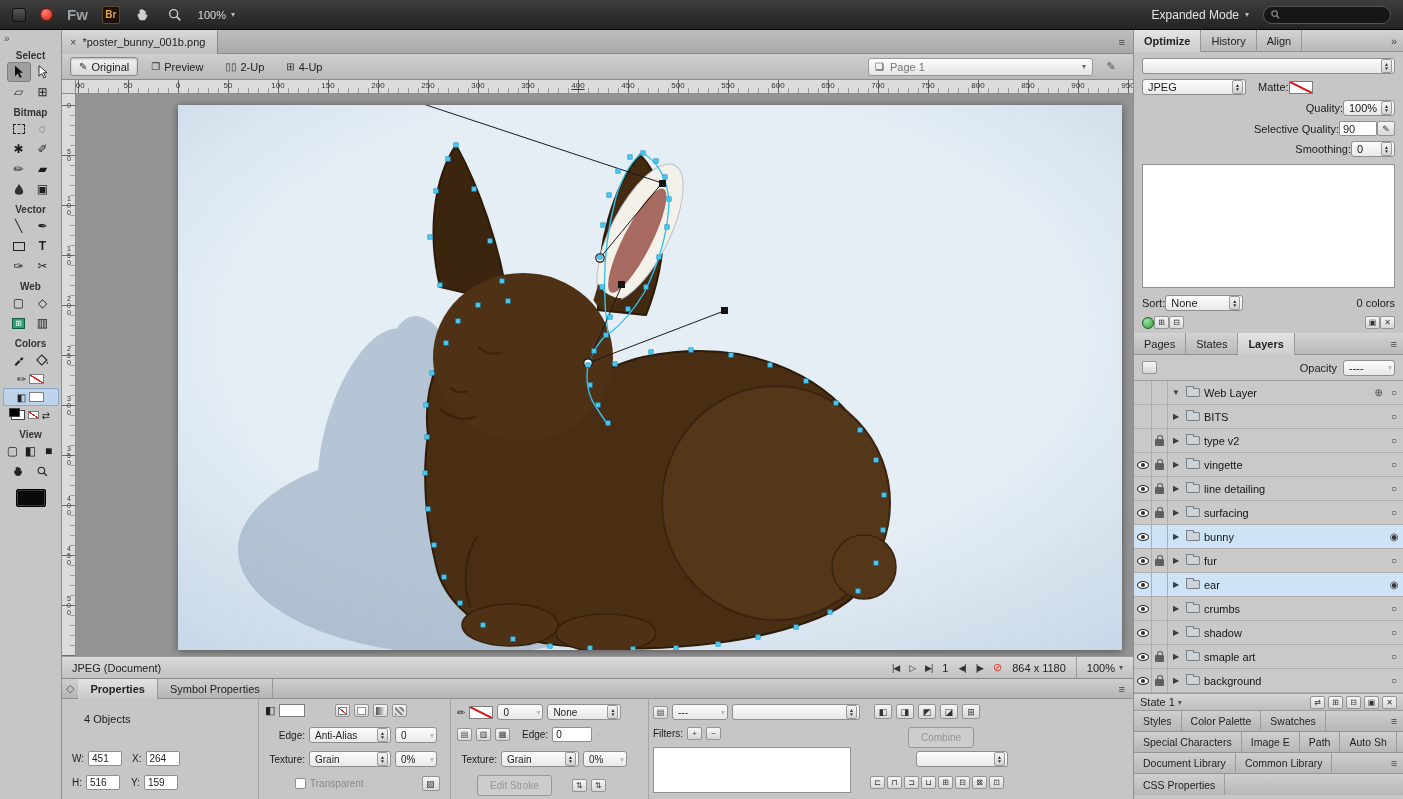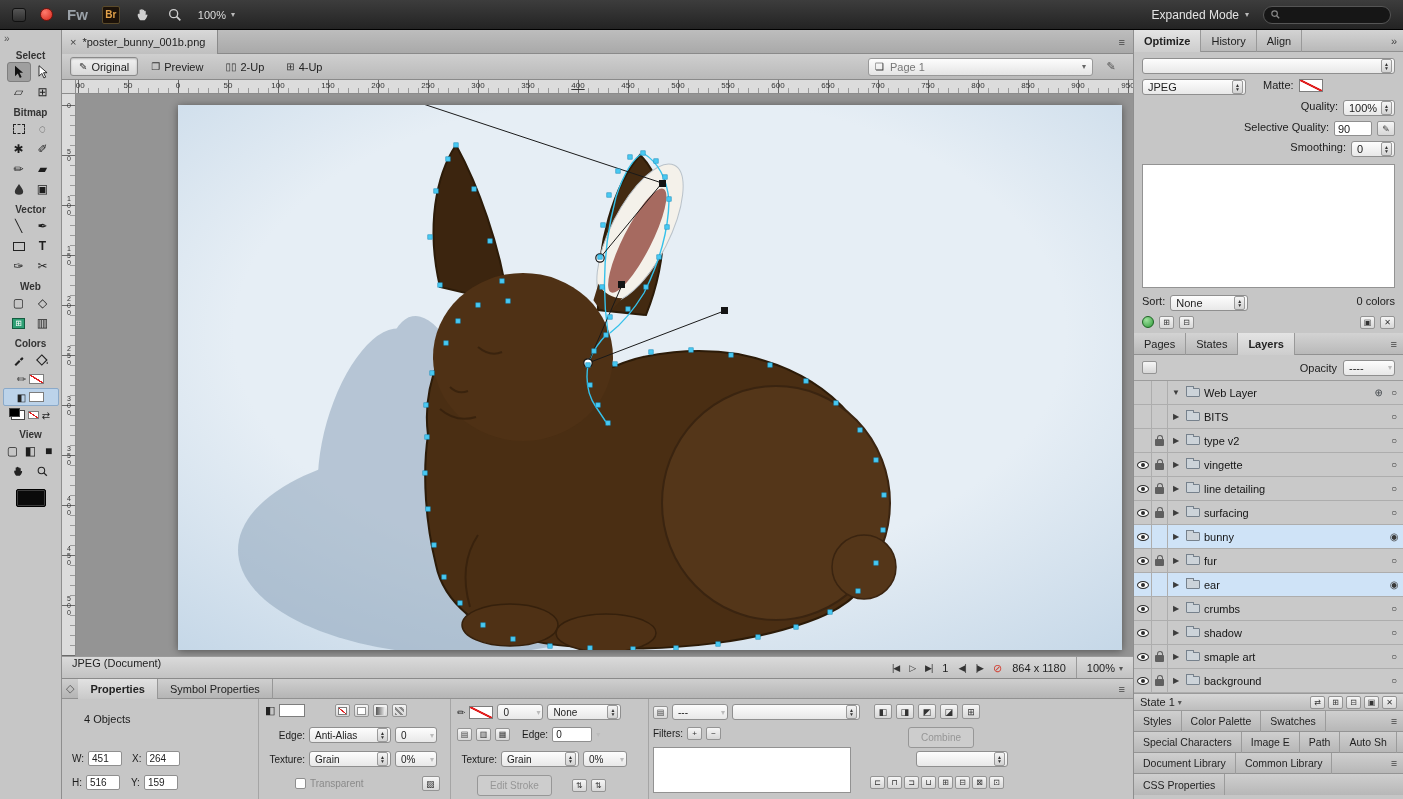--- a/index.html
+++ b/index.html
@@ -61,21 +61,21 @@
  background-size:100% 100%,100% 5px;background-position:2px 0,2px 100%;background-repeat:no-repeat;overflow:hidden}
 .rl{position:absolute;top:1px;transform:translateX(-50%);font-size:8px;color:#333}
 .ruler-v{position:absolute;left:0;top:14px;bottom:0;width:14px;background-color:#dcdcdc;border-right:1px solid #8c8c8c;z-index:2;
  background-image:repeating-linear-gradient(#6b6b6b 0 1px,transparent 1px 50px),repeating-linear-gradient(#9b9b9b 0 1px,transparent 1px 10px);
  background-size:100% 100%,5px 100%;background-position:0 11px,100% 11px;background-repeat:no-repeat;overflow:hidden}
 .rvl{position:absolute;left:2px;transform:translateY(-50%);font-size:7px;line-height:7px;color:#333;width:10px;text-align:center}
 .viewport{position:absolute;left:14px;top:14px;right:0;bottom:0;background:#949494;overflow:hidden}
 .canvas{position:absolute;left:102px;top:11px;width:944px;height:545px;box-shadow:0 1px 8px rgba(0,0,0,.45)}
 .canvas svg{display:block}
 
-.status-bar{height:22px;background:linear-gradient(#dadada,#c2c2c2);border-top:1px solid #9a9a9a;display:flex;align-items:flex-start;padding:0 10px;font-size:11px;color:#222}
+.status-bar{height:22px;background:linear-gradient(#dadada,#c2c2c2);border-top:1px solid #9a9a9a;display:flex;align-items:center;padding:0 10px;font-size:11px;color:#222}
 .st-right{margin-left:auto;display:flex;align-items:center;gap:10px}
 .st-ic{font-size:9px;color:#333;letter-spacing:-1px}
 .st-stop{color:#d23b2e;font-size:11px}
 .st-zoom{display:flex;align-items:center;gap:4px;border-left:1px solid #9a9a9a;padding-left:10px;height:22px}
 
 
 .props{height:121px;background:#c6c6c6;border-top:1px solid #8a8a8a}
 .props-tabs{height:20px;background:linear-gradient(#cfcfcf,#b5b5b5);border-bottom:1px solid #919191;display:flex;align-items:center;font-size:11px}
 .ptab{height:20px;display:flex;align-items:center;gap:5px;padding:0 12px;border-right:1px solid #979797;color:#222}
 .ptab.active{background:linear-gradient(#e2e2e2,#c9c9c9);font-weight:bold}
@@ -99,21 +99,21 @@
 .gradsq{background:linear-gradient(90deg,#555,#eee)}
 .patsq{background:repeating-linear-gradient(45deg,#888 0 2px,#ddd 2px 4px)}
 
 
 .sidebar{position:absolute;top:30px;right:0;width:270px;bottom:0;background:#c6c6c6;border-left:1px solid #8e8e8e;display:flex;flex-direction:column;font-size:11px}
 .sb-tabs{height:22px;background:linear-gradient(#d3d3d3,#b9b9b9);border-bottom:1px solid #919191;display:flex;align-items:center;flex:none}
 .sb-tab{height:22px;display:flex;align-items:center;padding:0 10px;border-right:1px solid #999;color:#222}
 .sb-tab.active{background:linear-gradient(#e4e4e4,#cdcdcd);font-weight:bold}
 .sb-menu{margin-left:auto;padding:0 6px;color:#444}
 .opt-body{height:281px;flex:none;display:flex;flex-direction:column;padding:6px 8px 4px;gap:5px}
-.opt-row{display:flex;align-items:flex-start;gap:5px;flex:none}
+.opt-row{display:flex;align-items:center;flex:none}
 .opt-row.rt{justify-content:flex-end}
 .opt-white{flex:1;background:#fff;border:1px solid #939393;margin:2px 0}
 .colors-count{margin-left:auto;color:#1c1c1c}
 .greendot{width:12px;height:12px;border-radius:50%;background:radial-gradient(circle at 35% 30%,#9fe29f,#2f9b38);border:1px solid #1d6424}
 .opacity-row{height:26px;flex:none;border-bottom:1px solid #9c9c9c;display:flex;align-items:center;gap:6px;padding:0 8px;background:#c9c9c9}
 .layers-list{height:312px;flex:none;overflow:hidden;background:#c2c2c2}
 .layer-row{height:24px;display:flex;align-items:center;border-bottom:1px solid #adadad;background:#c9c9c9}
 .layer-row.sel{background:#cfe3f7}
 .lcell{width:18px;height:24px;border-right:1px solid #adadad;display:flex;align-items:center;justify-content:center;flex:none}
 .lcell.llock{width:16px}

